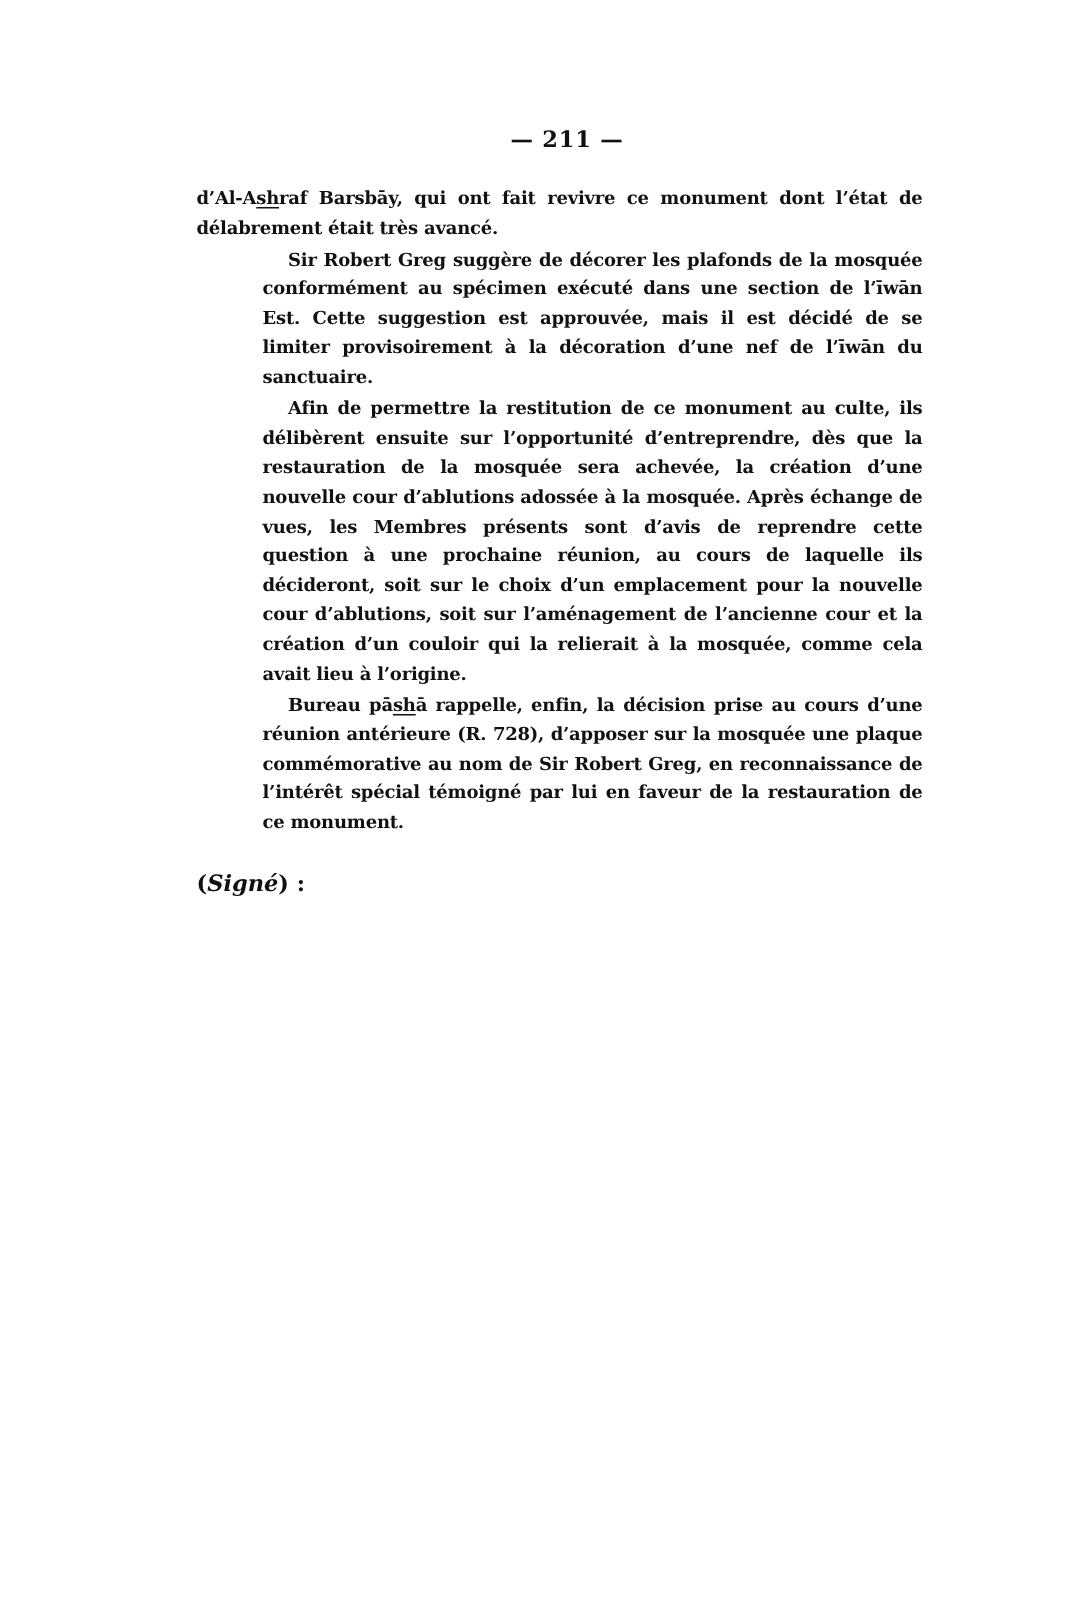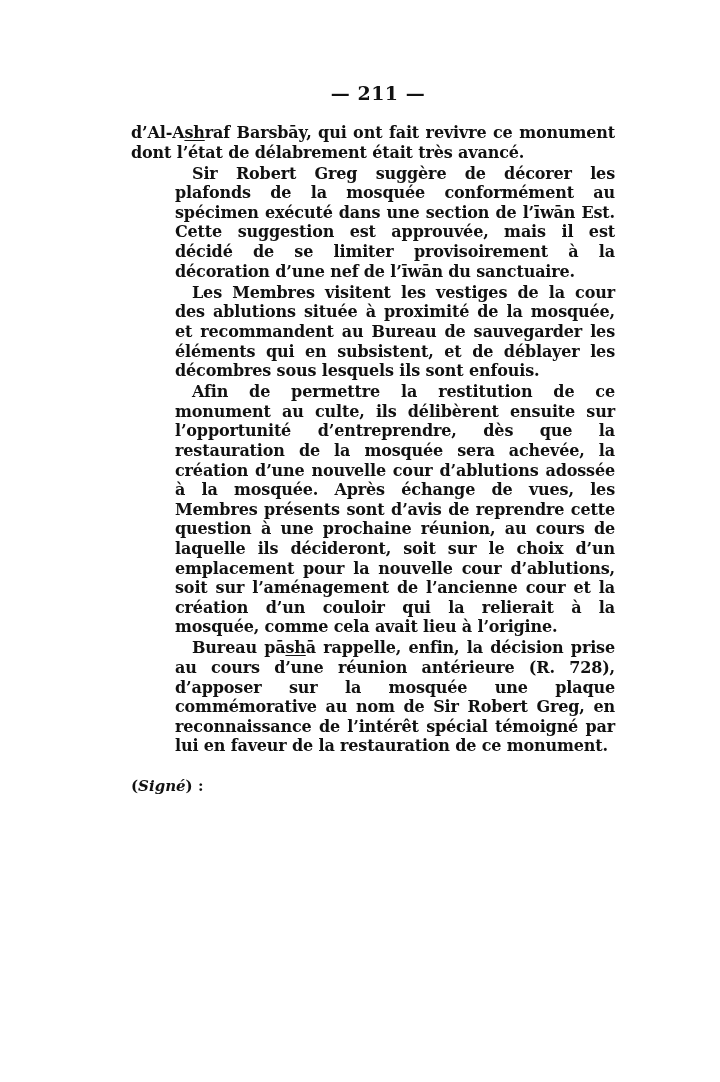--- a/index.html
+++ b/index.html
@@ -16,31 +16,31 @@
       color: #111111;
     }
     .page {
       position: absolute;
       left: 131px;
       top: 84px;
       width: 484px;
     }
     .page-number {
       text-align: center;
-      font-size: 19px;
+      font-size: 15px;
       font-weight: bold;
       letter-spacing: 0.5px;
       margin: 0 0 21px 0;
       height: 18px;
       line-height: 18px;
       padding-left: 10px;
     }
     .para {
       margin: 0;
-      font-size: 16px;
+      font-size: 12px;
       line-height: 19.6px;
       text-align: justify;
       text-align-last: left;
       hyphens: manual;
       font-weight: 600;
       letter-spacing: -0.15px;
       word-spacing: 0px;
     }
     .para.indent {
       text-indent: 17px;
@@ -84,21 +84,20 @@
 <body>
 
 <div class="page">
 
   <div class="page-number">— 211 —</div>
 
   <p class="para"><span>d’Al-A</span><span class="ul">sh</span><span>raf Barsbāy, qui ont fait revivre ce monument dont l’état de délabrement était très avancé.</span></p>
 
   <p class="para indent">Sir Robert Greg suggère de décorer les plafonds de la mosquée conformément au spécimen exécuté dans une section de l’īwān Est. Cette suggestion est approuvée, mais il est décidé de se limiter provisoirement à la décoration d’une nef de l’īwān du sanctuaire.</p>
 
-  <p class="para indent">Les Membres visitent les vestiges de la cour des ablutions située à proximité de la mosquée, et recommandent au Bureau de sauvegarder les éléments qui en subsistent, et de déblayer les décombres sous lesquels ils sont enfouis.</p>
 
   <p class="para indent">Afin de permettre la restitution de ce monument au culte, ils délibèrent ensuite sur l’opportunité d’entreprendre, dès que la restauration de la mosquée sera achevée, la création d’une nouvelle cour d’ablutions adossée à la mosquée. Après échange de vues, les Membres présents sont d’avis de reprendre cette question à une prochaine réunion, au cours de laquelle ils décideront, soit sur le choix d’un emplacement pour la nouvelle cour d’ablutions, soit sur l’aménagement de l’ancienne cour et la création d’un couloir qui la relierait à la mosquée, comme cela avait lieu à l’origine.</p>
 
   <p class="para indent"><span>Bureau pā</span><span class="ul">sh</span><span>ā rappelle, enfin, la décision prise au cours d’une réunion antérieure (R. 728), d’apposer sur la mosquée une plaque commémorative au nom de Sir Robert Greg, en reconnaissance de l’intérêt spécial témoigné par lui en faveur de la restauration de ce monument.</span></p>
 
 
   <div class="sig">
     <span class="sig-label"><span>(</span><span class="ital">Signé</span><span>) :</span></span>
   </div>
 

